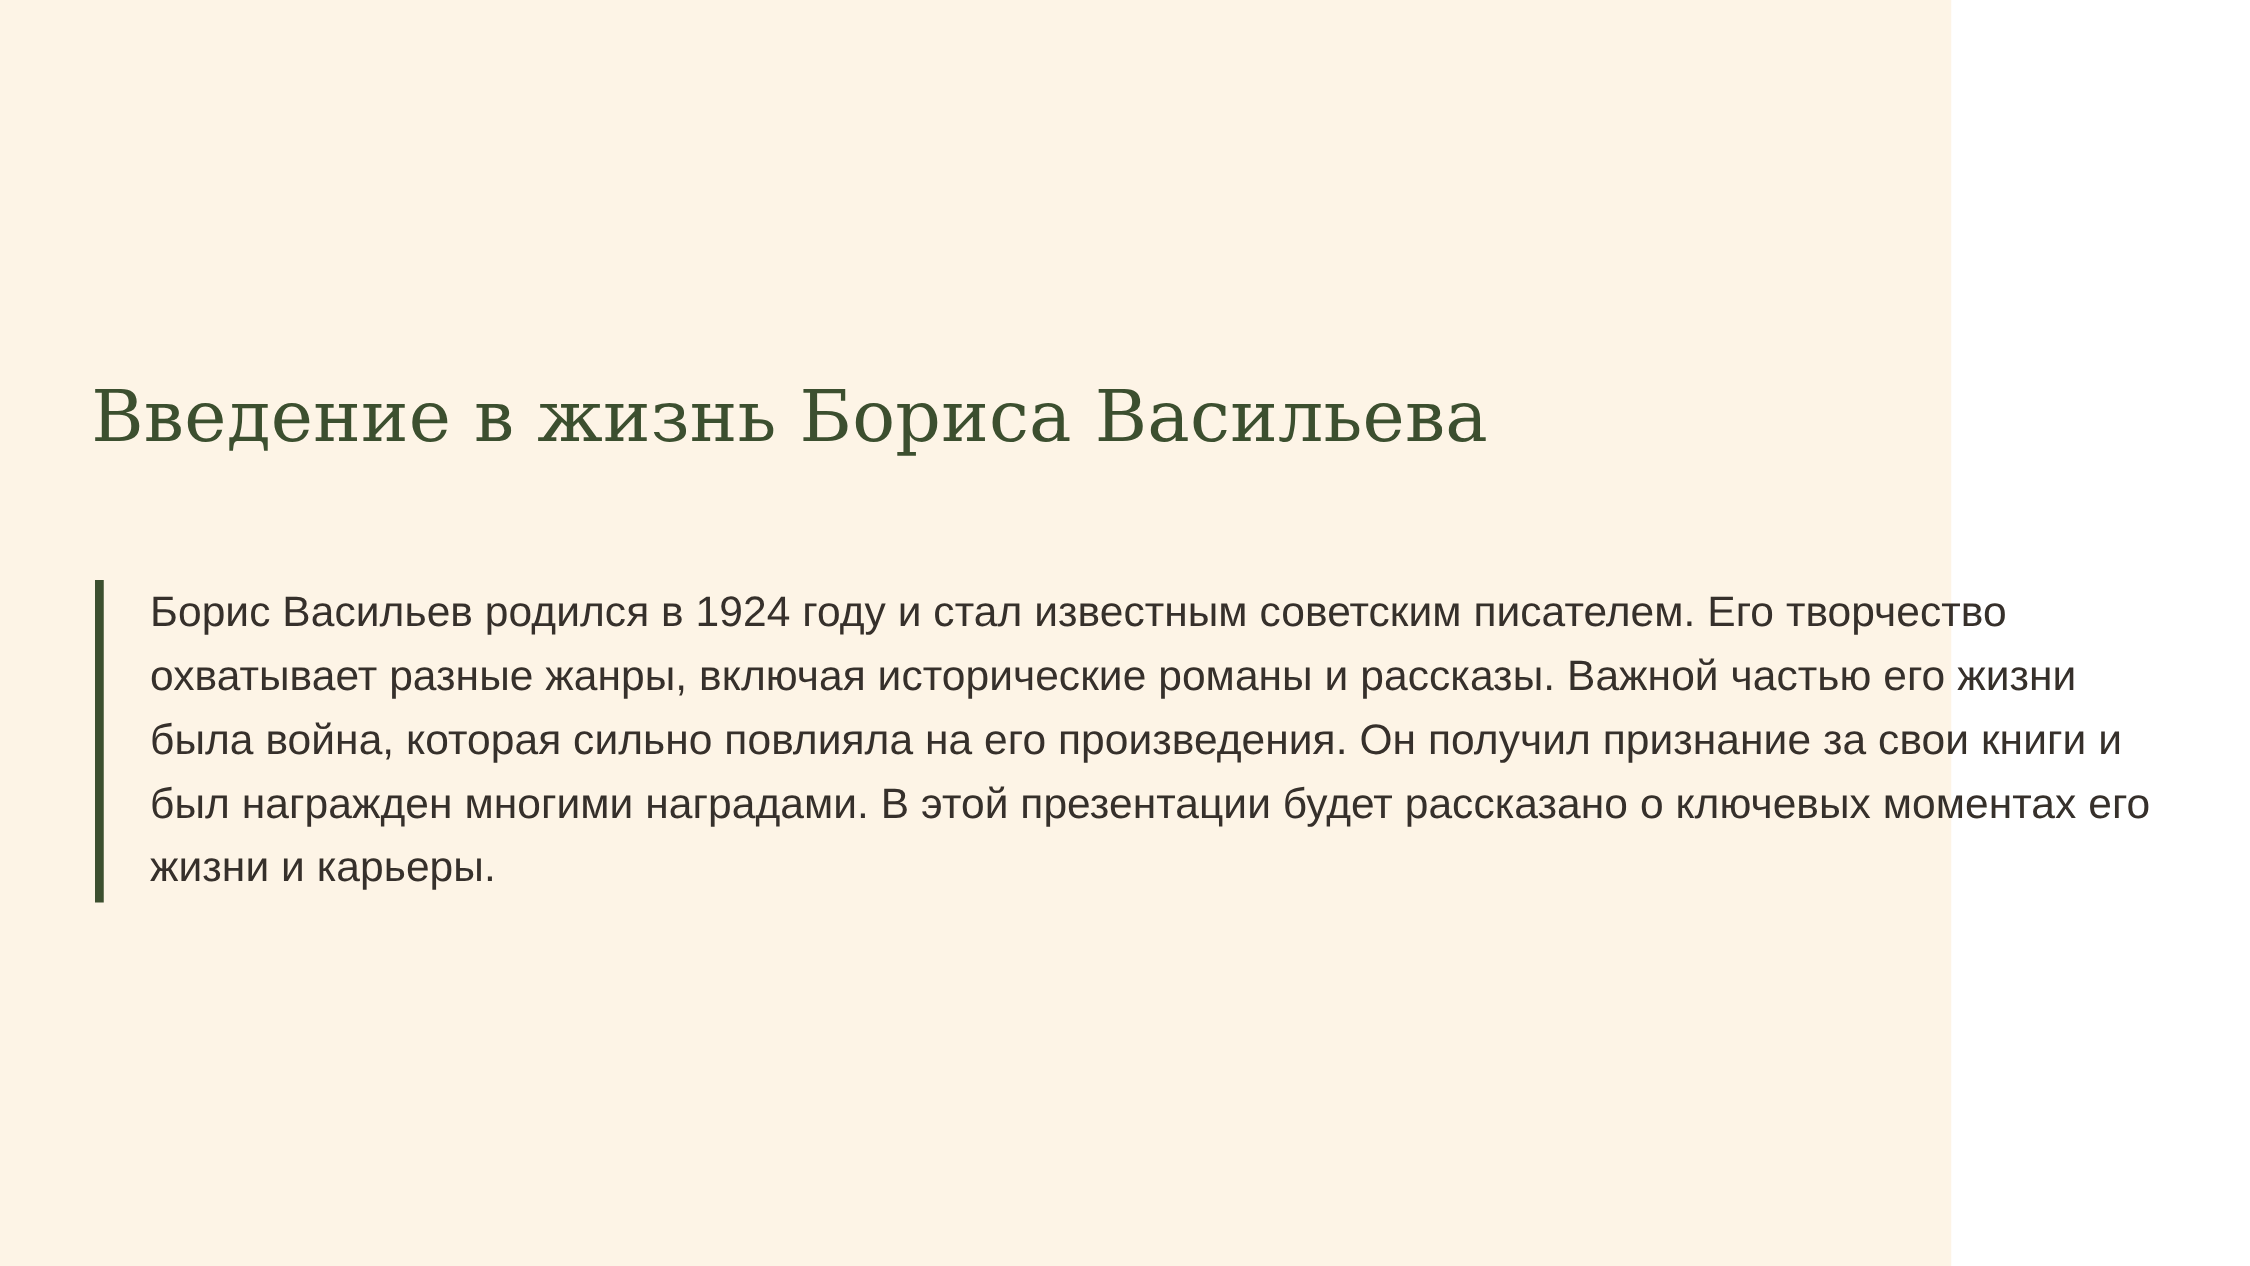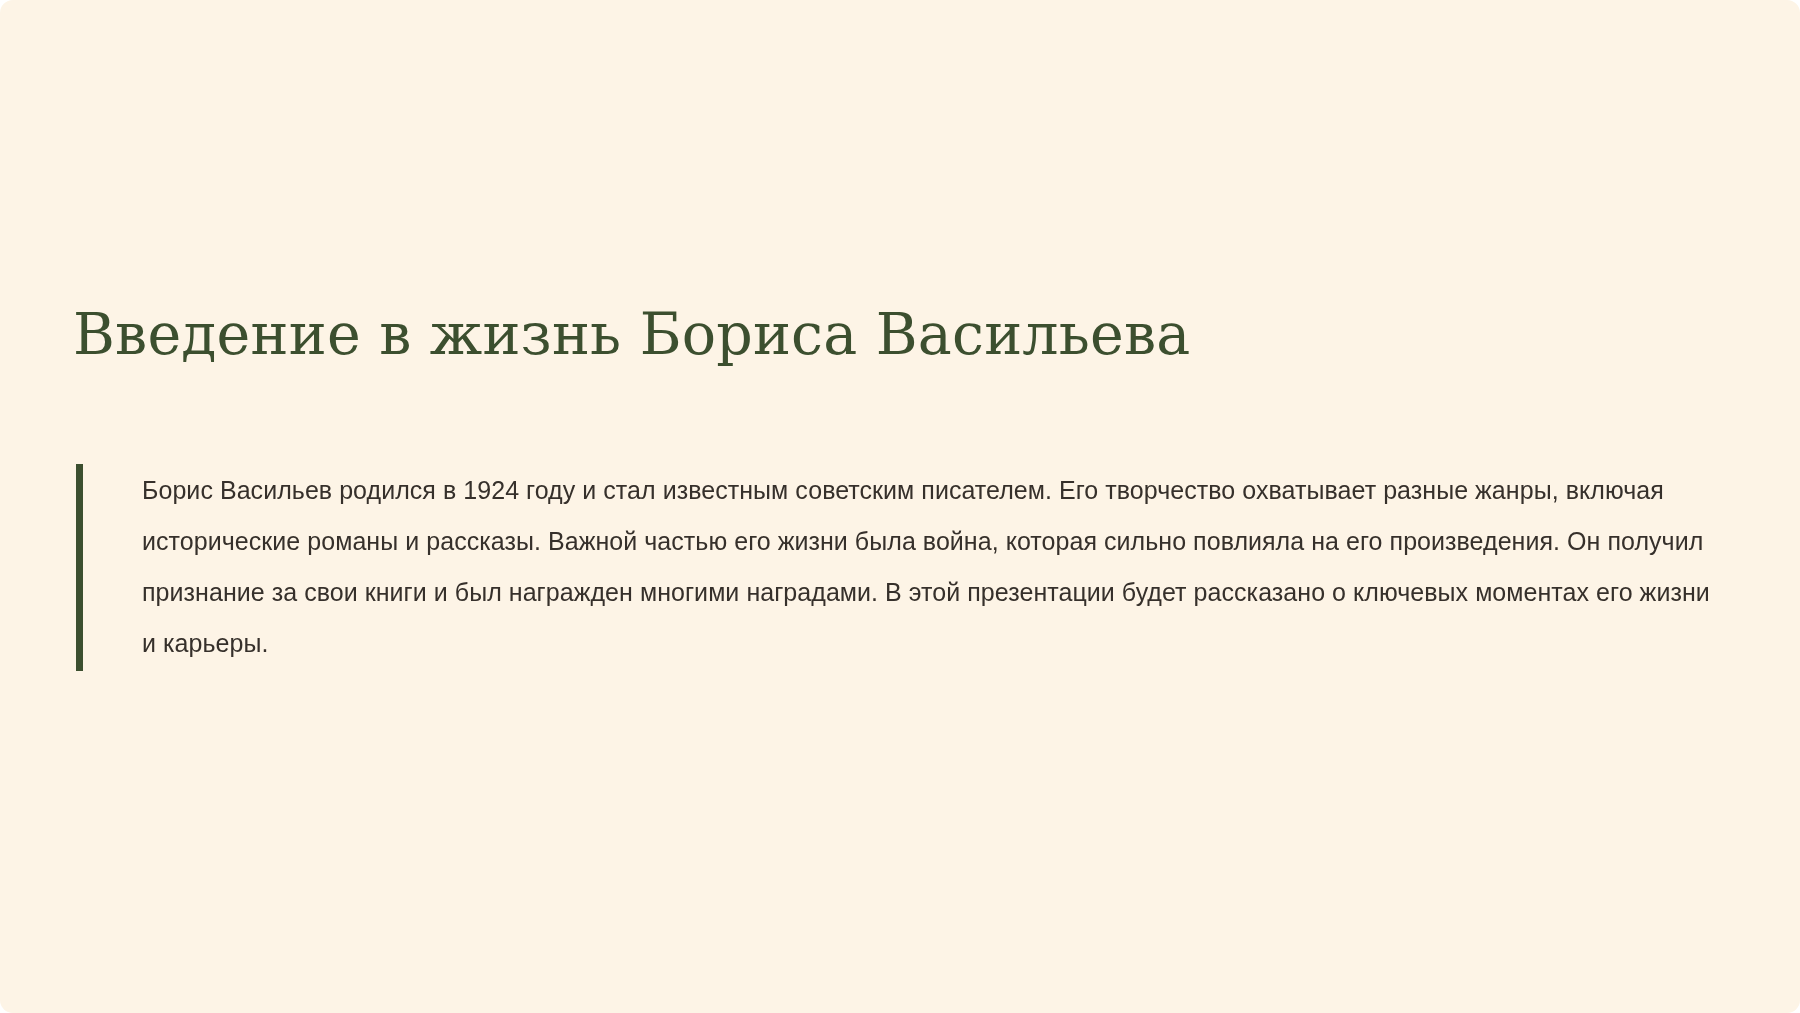--- a/index.html
+++ b/index.html
@@ -8,25 +8,24 @@
   }
   body {
     width: 1800px;
     height: 1013px;
     overflow: hidden;
     font-family: "Liberation Sans", sans-serif;
   }
 
   #slide {
     position: relative;
-    width: 1800px;
+    width: 1561px;
     height: 1013px;
     background: #FDF4E6;
     box-sizing: border-box;
-    border-radius: 13px;
   }
 
   #slide-content {
     position: absolute;
     left: 0;
     top: 0;
     width: 1800px;
     height: 1013px;
   }
 
@@ -59,25 +58,25 @@
   .accent-rule {
     flex: 0 0 auto;
     width: 7px;
     background: #3C4F2F;
     border-radius: 0;
   }
 
   .body-text {
     flex: 1 1 auto;
     margin: 0;
-    padding-left: 59px;
+    padding-left: 37px;
     padding-top: 1px;
     padding-bottom: 2px;
     font-family: "Liberation Sans", sans-serif;
-    font-size: 25px;
+    font-size: 34px;
     font-weight: 400;
     line-height: 51px;
     color: #36302B;
     text-align: left;
     letter-spacing: 0.05px;
   }
 </style>
 </head>
 <body>
 

